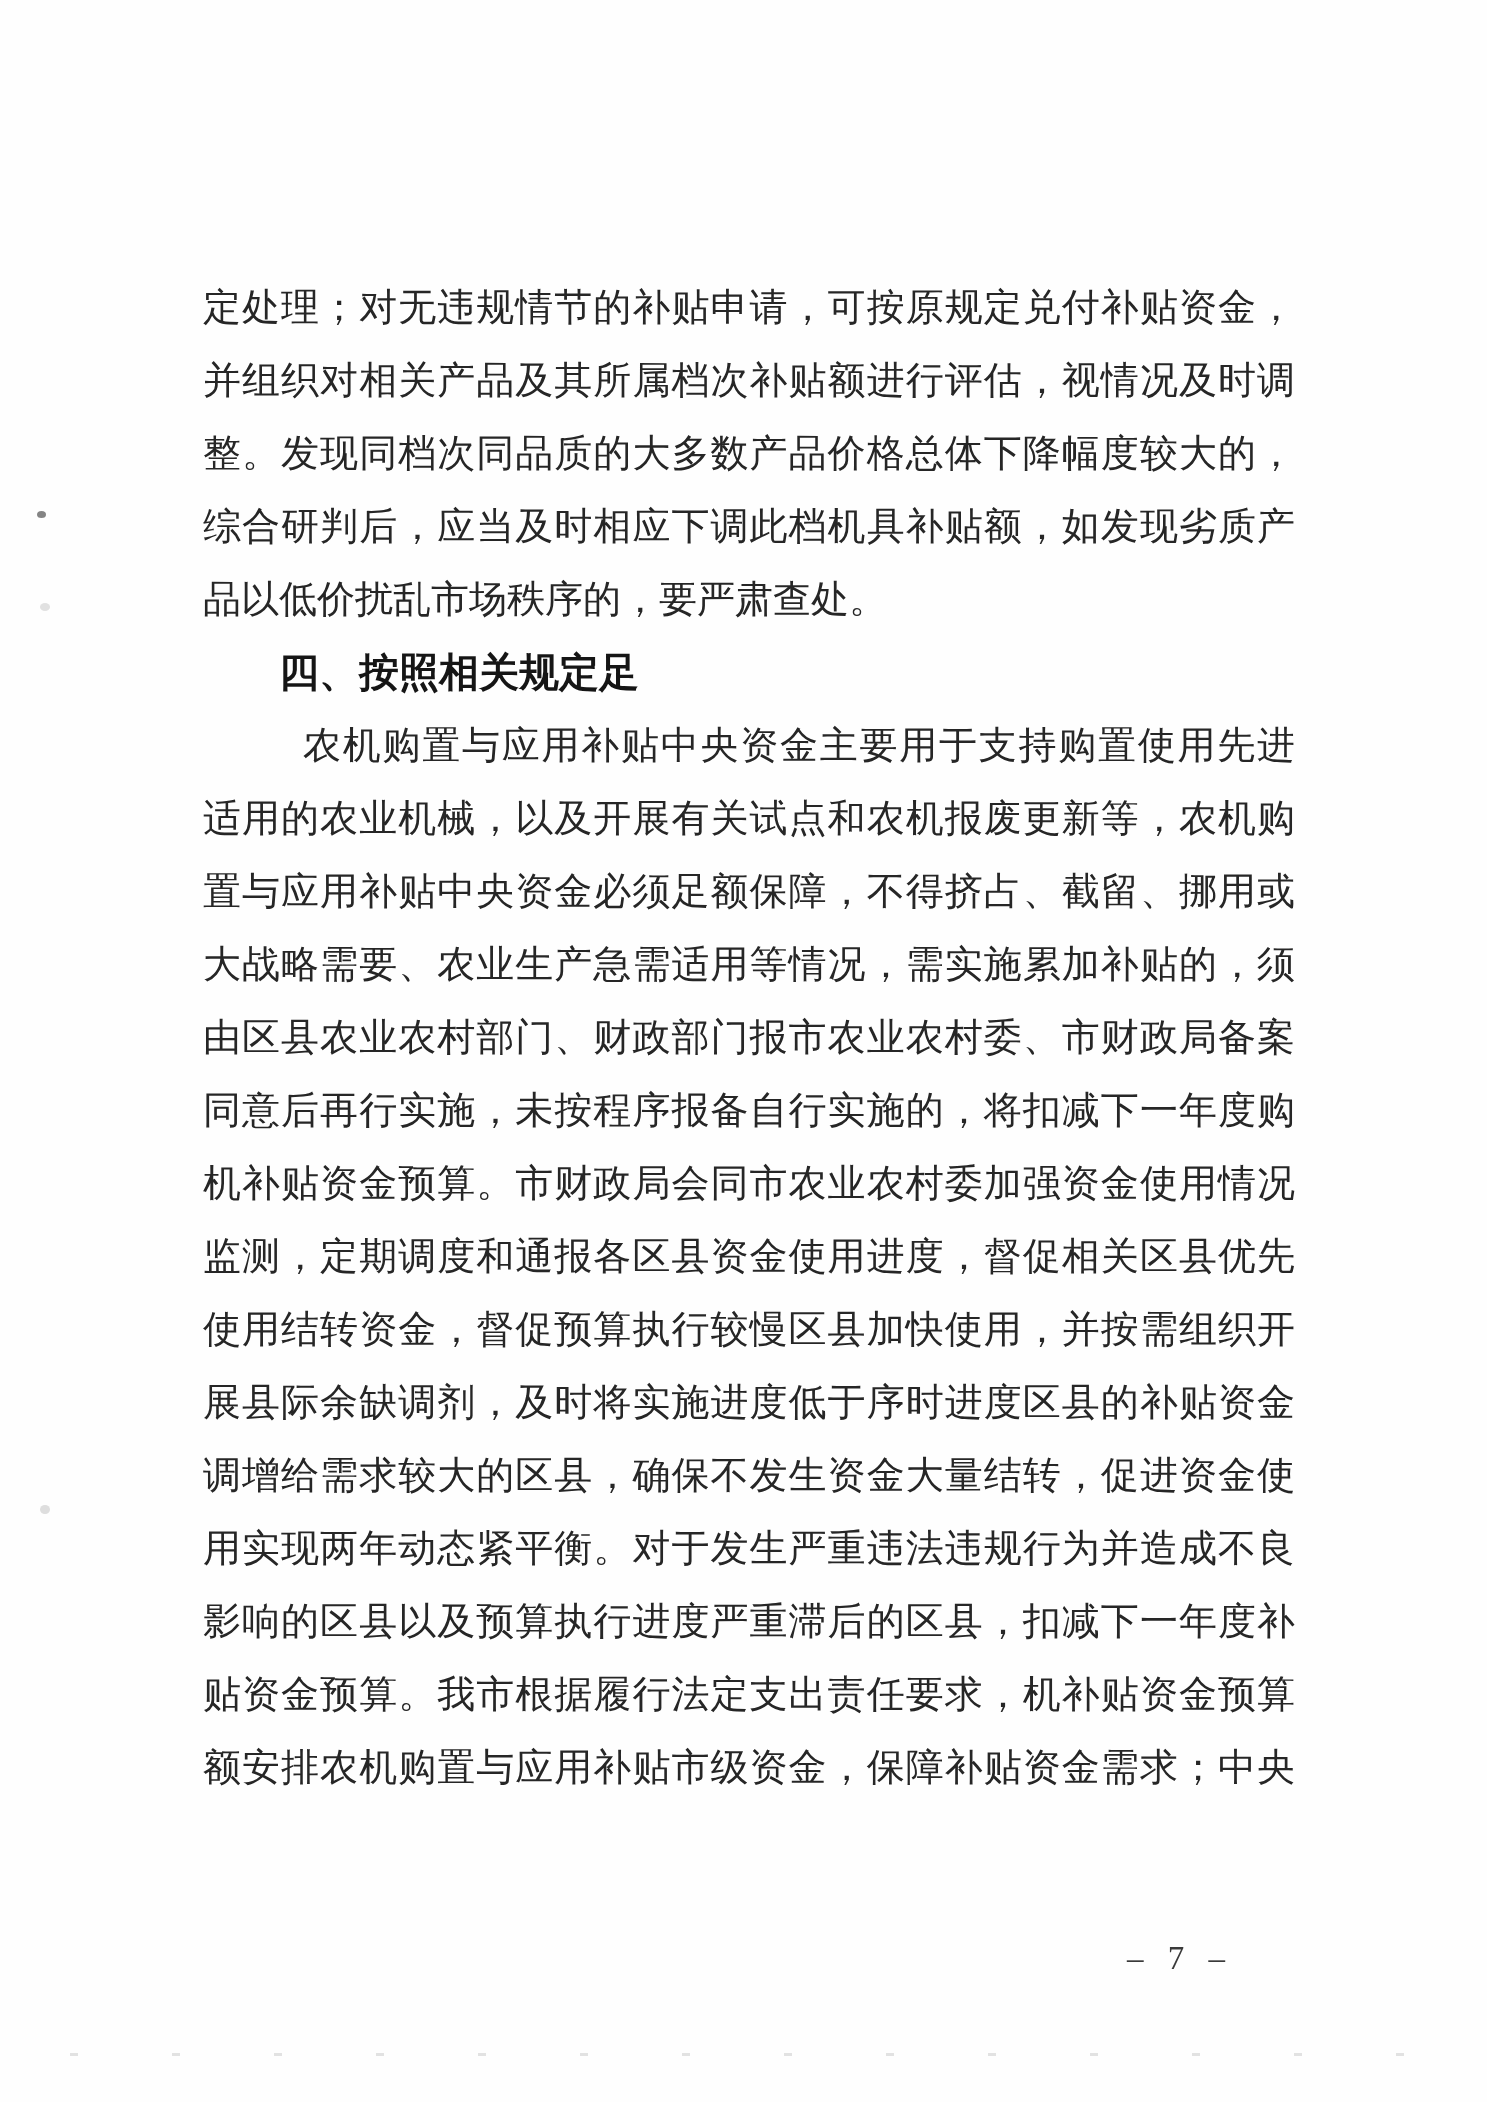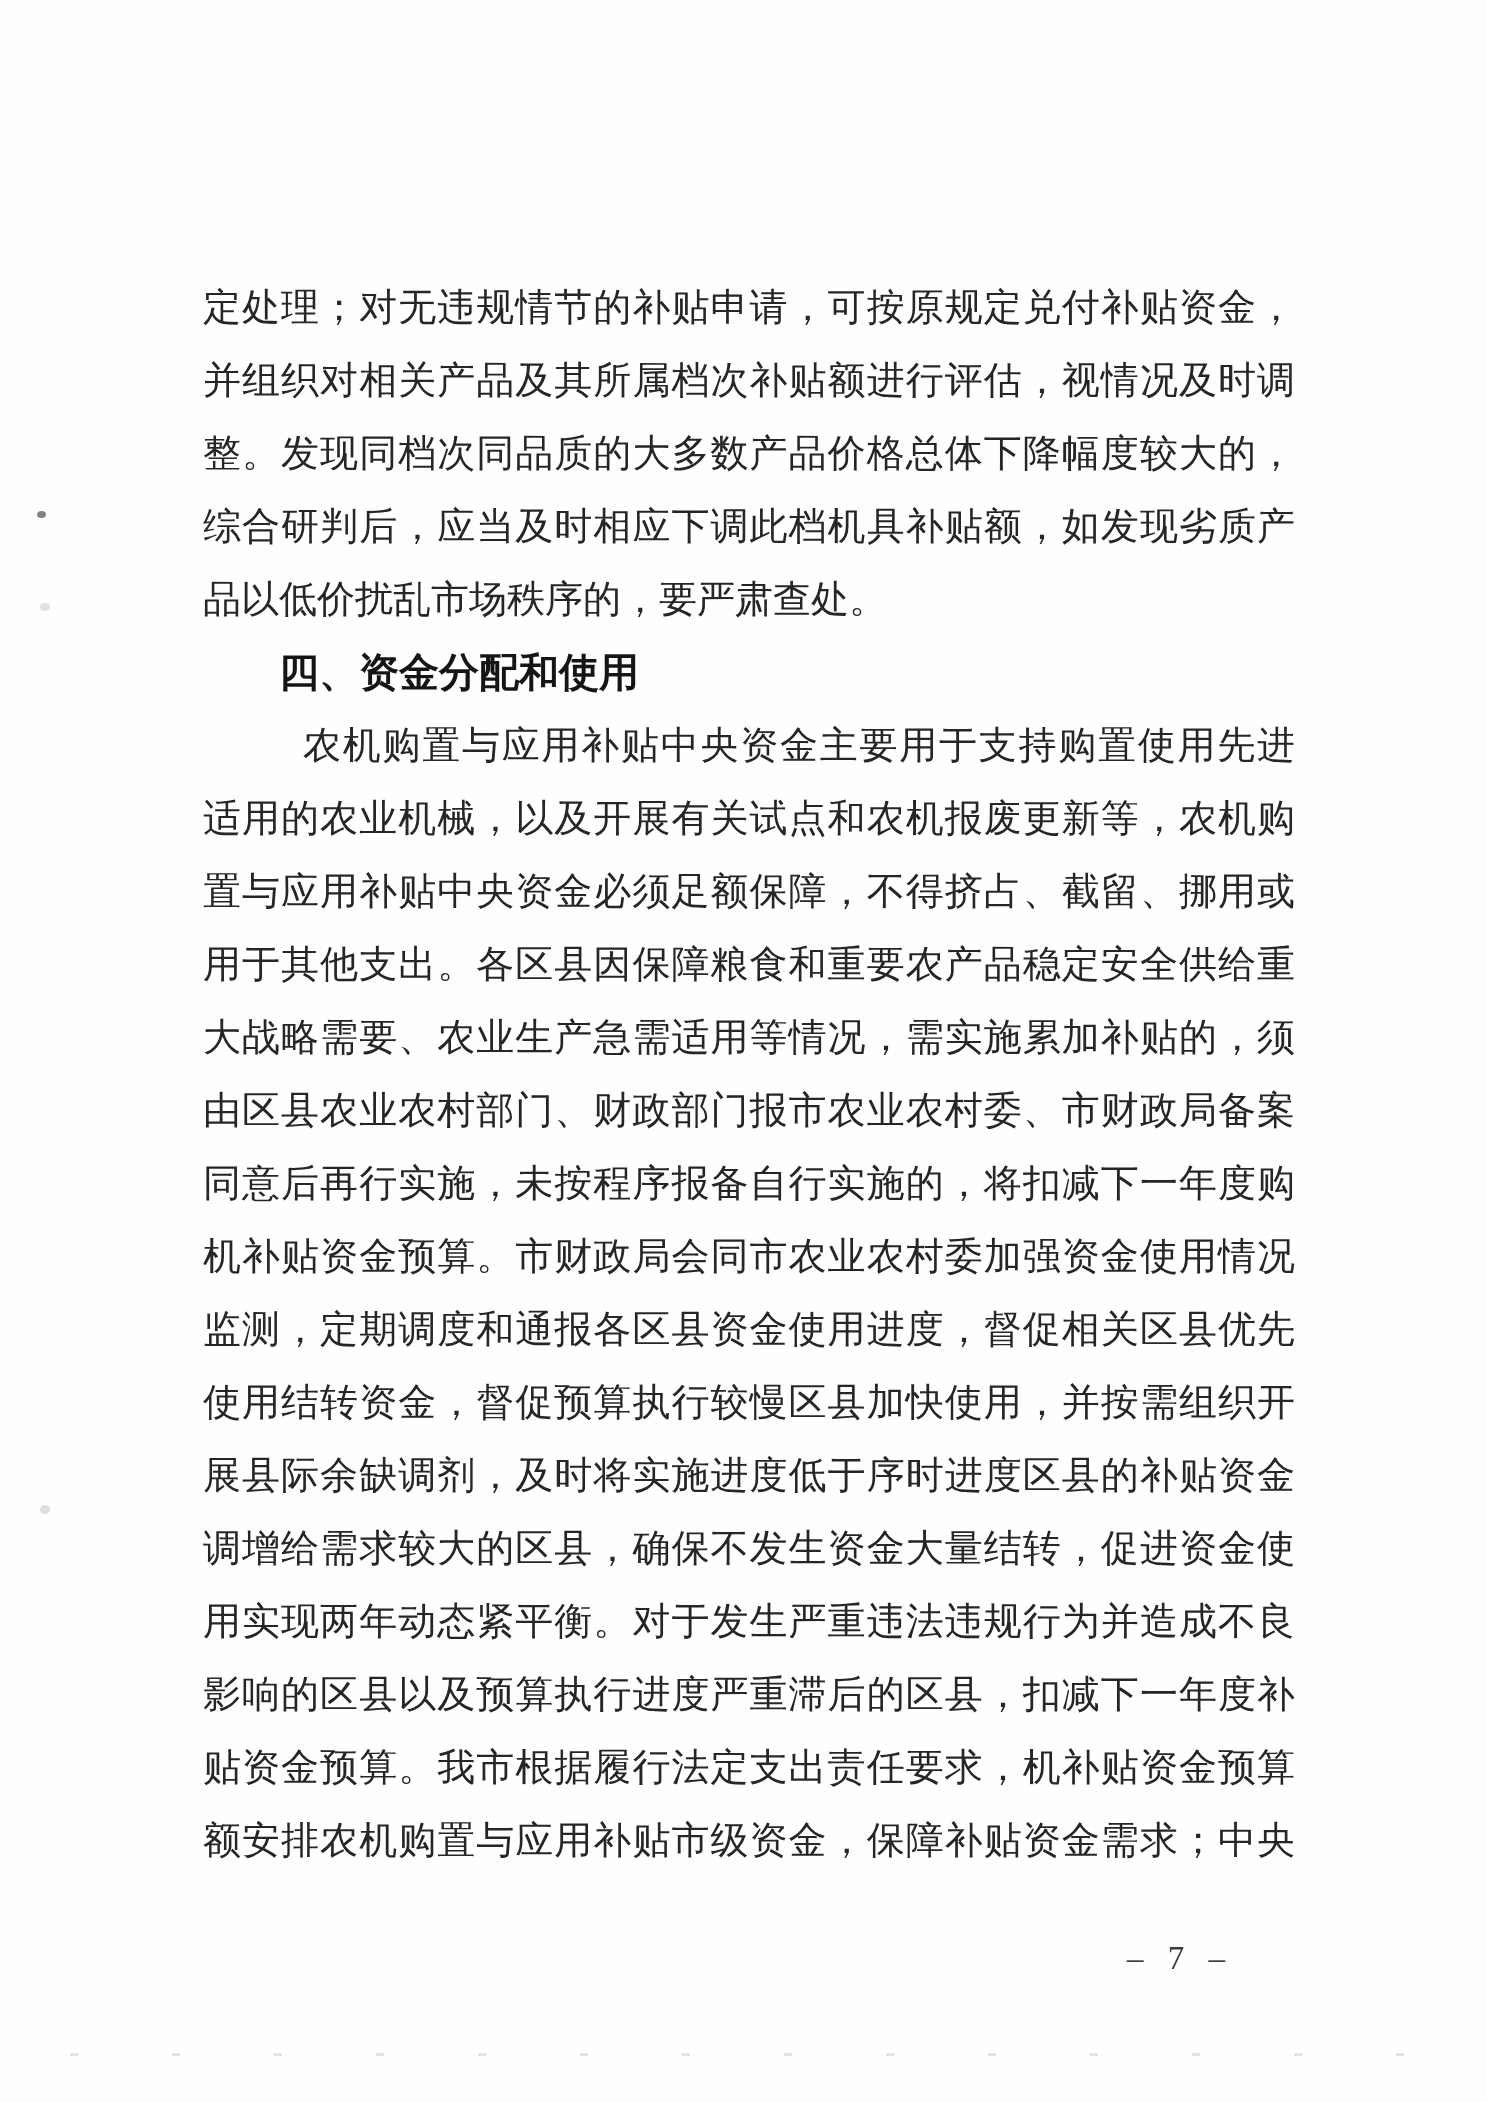--- a/index.html
+++ b/index.html
@@ -88,26 +88,25 @@
 <div class="page">
 
   <div class="text-block">
 
     <div class="line">定处理；对无违规情节的补贴申请，可按原规定兑付补贴资金，</div>
     <div class="line">并组织对相关产品及其所属档次补贴额进行评估，视情况及时调</div>
     <div class="line">整。发现同档次同品质的大多数产品价格总体下降幅度较大的，</div>
     <div class="line">综合研判后，应当及时相应下调此档机具补贴额，如发现劣质产</div>
     <div class="line short">品以低价扰乱市场秩序的，要严肃查处。</div>
 
-    <div class="heading">四、资金分配和使用</div>
+    <div class="heading">四、按照相关规定足</div>
 
     <div class="line indent">农机购置与应用补贴中央资金主要用于支持购置使用先进</div>
     <div class="line">适用的农业机械，以及开展有关试点和农机报废更新等，农机购</div>
     <div class="line">置与应用补贴中央资金必须足额保障，不得挤占、截留、挪用或</div>
-    <div class="line">用于其他支出。各区县因保障粮食和重要农产品稳定安全供给重</div>
     <div class="line">大战略需要、农业生产急需适用等情况，需实施累加补贴的，须</div>
     <div class="line">由区县农业农村部门、财政部门报市农业农村委、市财政局备案</div>
     <div class="line">同意后再行实施，未按程序报备自行实施的，将扣减下一年度购</div>
     <div class="line">机补贴资金预算。市财政局会同市农业农村委加强资金使用情况</div>
     <div class="line">监测，定期调度和通报各区县资金使用进度，督促相关区县优先</div>
     <div class="line">使用结转资金，督促预算执行较慢区县加快使用，并按需组织开</div>
     <div class="line">展县际余缺调剂，及时将实施进度低于序时进度区县的补贴资金</div>
     <div class="line">调增给需求较大的区县，确保不发生资金大量结转，促进资金使</div>
     <div class="line">用实现两年动态紧平衡。对于发生严重违法违规行为并造成不良</div>
     <div class="line">影响的区县以及预算执行进度严重滞后的区县，扣减下一年度补</div>

